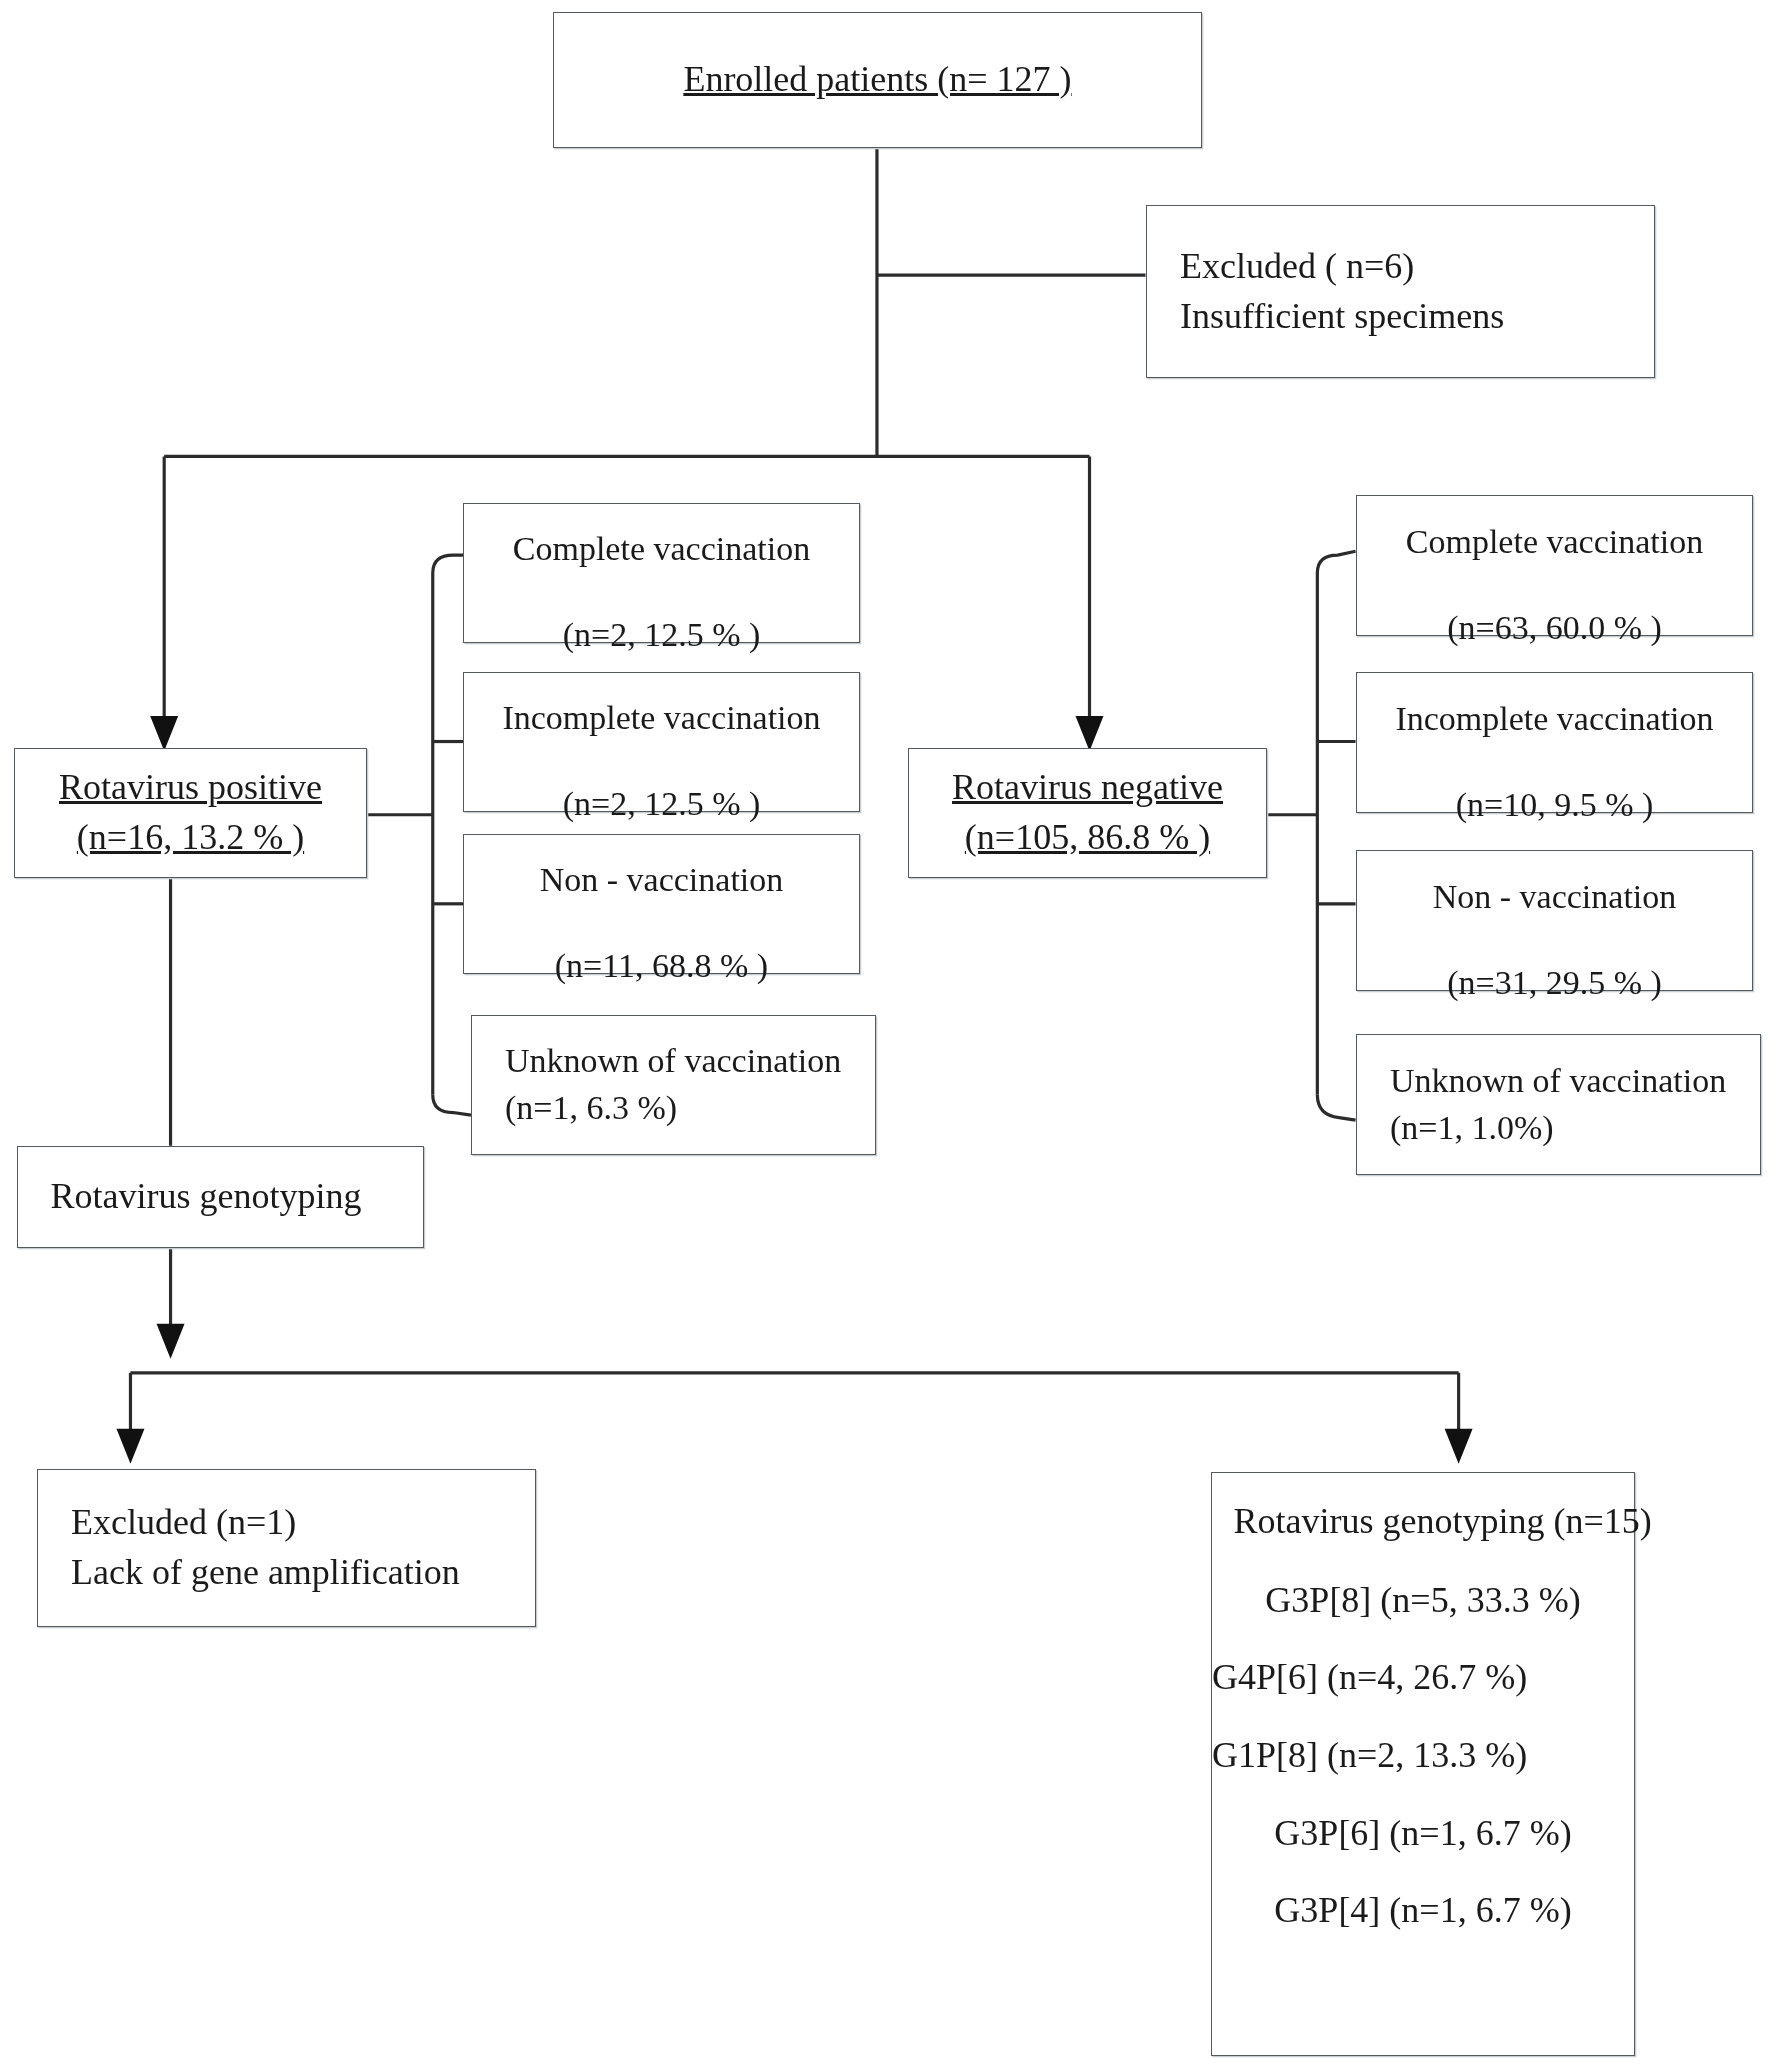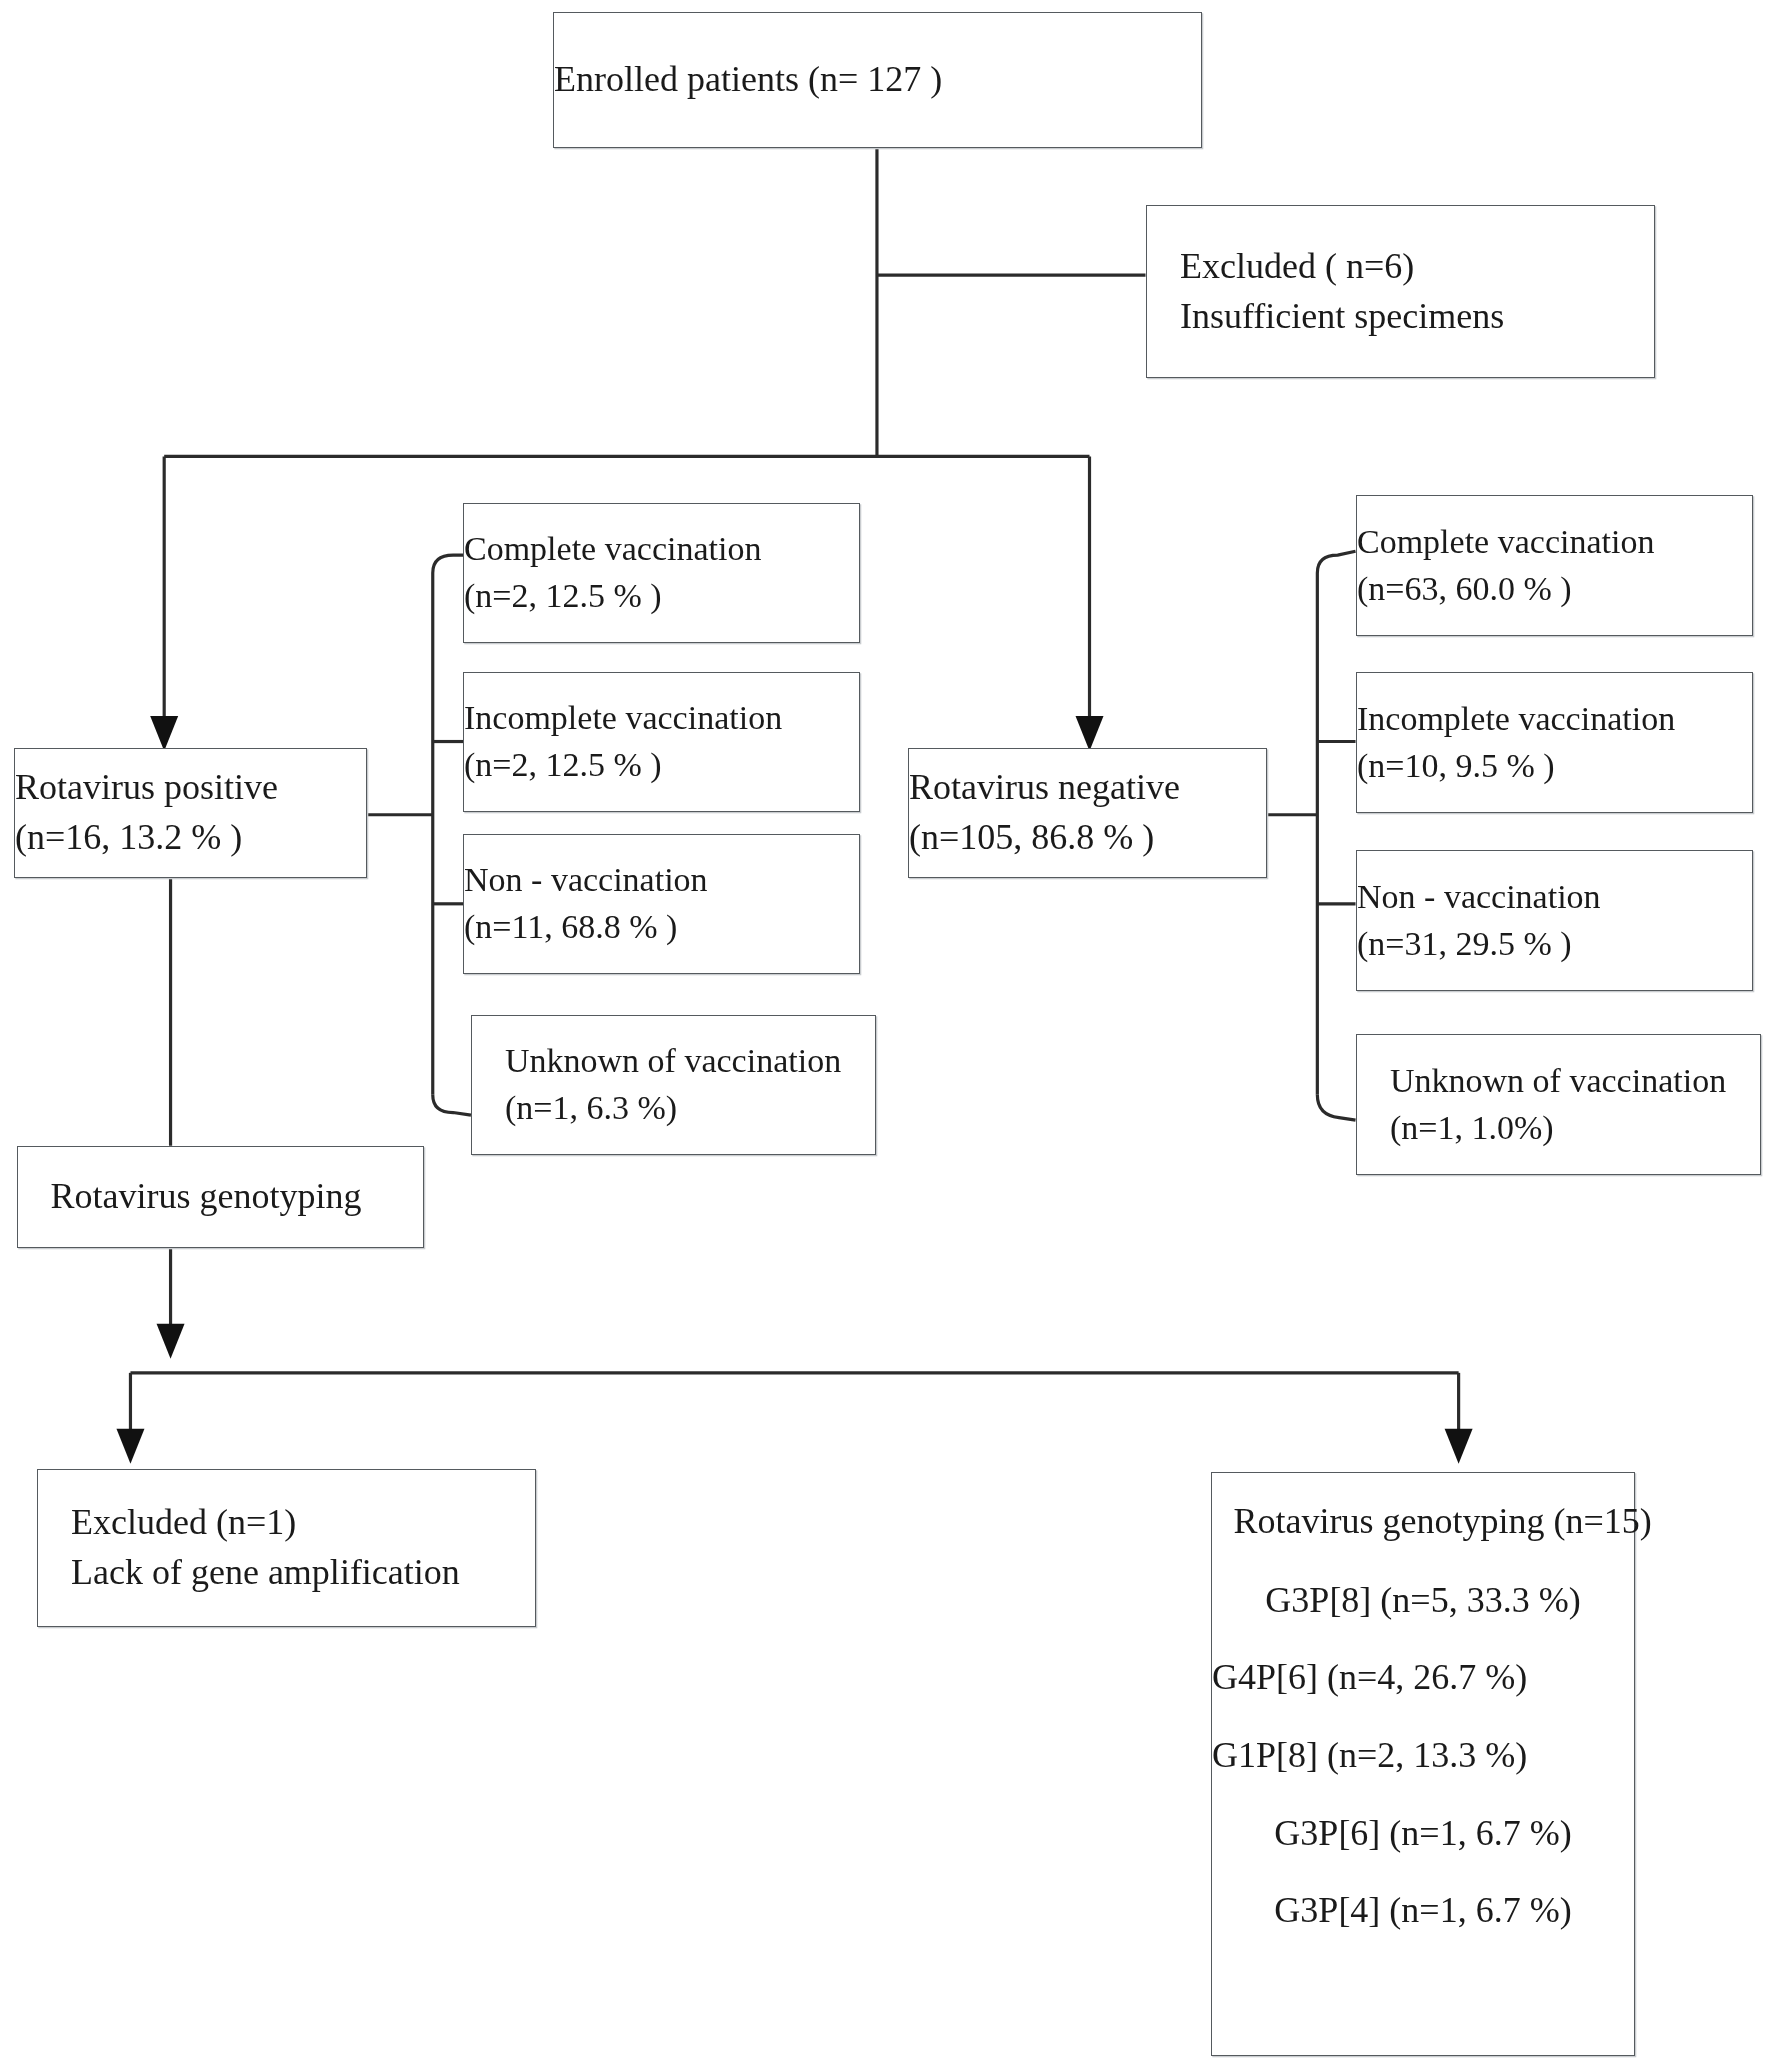--- a/index.html
+++ b/index.html
@@ -19,23 +19,23 @@
     box-shadow:1.3px 1.3px 0 #c9cccf;
     display:flex;
     flex-direction:column;
     justify-content:center;
   }
   .box .ln{
     display:block;
     line-height:1.38;
     white-space:pre;
   }
-  .c-center .ln{}
+  .c-center .ln{text-align:center;text-decoration:underline;}
   .c-left .ln{text-align:left;padding-left:33px;}
-  .c-ind .ln{}
+  .c-ind .ln{text-align:center;margin-top:39px;}
   .fs56{font-size:36px;}
   .fs54{font-size:34px;}
   svg.wires{
     position:absolute;left:0;top:0;
     width:1787px;height:2066px;
     pointer-events:none;
   }
   svg.wires path,svg.wires line{
     stroke:#2b2b2b;
     fill:none;

